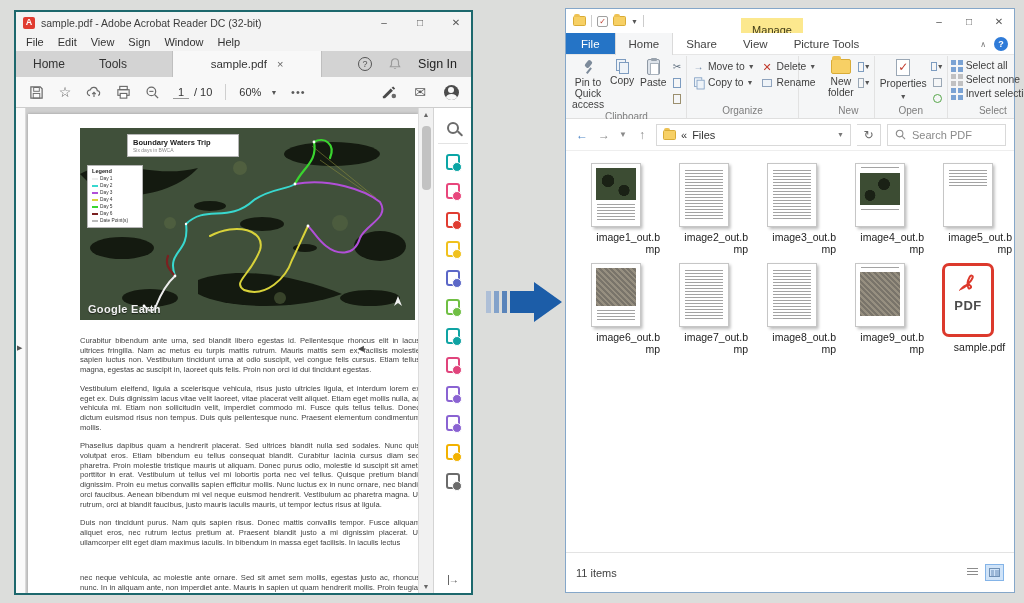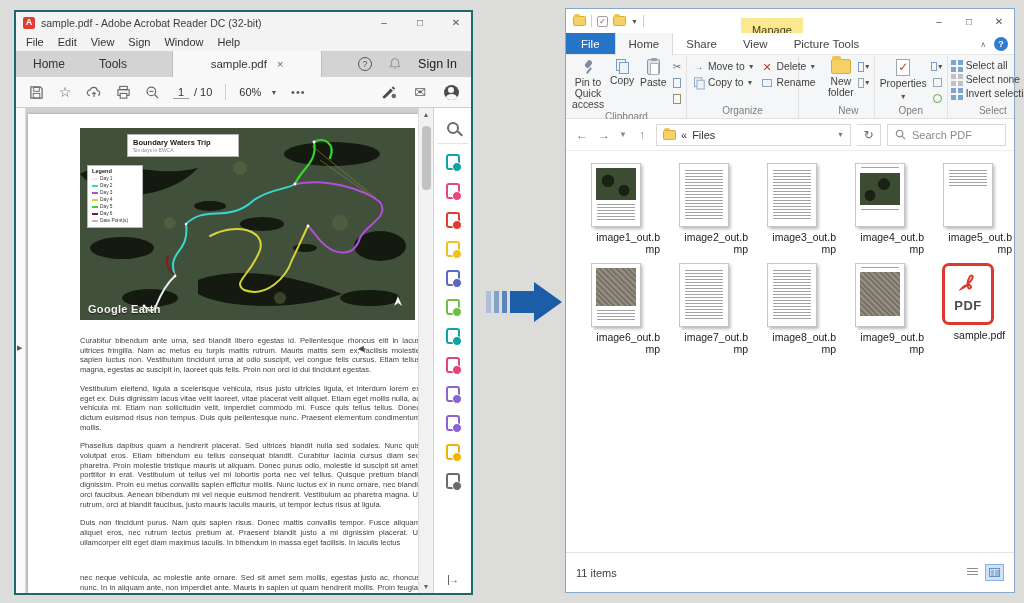--- a/index.html
+++ b/index.html
@@ -196,21 +196,21 @@
   .thumb[data-kind="urban-text"]::before { left:4px; right:4px; top:4px; height:38px;
     background:repeating-linear-gradient(45deg,#79746a 0 2px,#968f80 2px 4px),
                radial-gradient(circle at 40% 60%, #44523a 0 20%, transparent 21%), #8d887b; }
   .thumb[data-kind="urban-text"]::after { left:5px; right:5px; top:46px; bottom:5px;
     background:repeating-linear-gradient(#a3a3a3 0 1px,transparent 1px 3px); }
   .thumb[data-kind="urban-mid"]::before { left:4px; right:4px; top:8px; height:44px;
     background:repeating-linear-gradient(45deg,#79746a 0 2px,#968f80 2px 4px),
                radial-gradient(circle at 55% 55%, #44523a 0 18%, transparent 19%), #8d887b; }
   .thumb[data-kind="urban-mid"]::after { left:5px; right:5px; top:3px; height:2px;
     background:linear-gradient(#a3a3a3 0 1px,transparent 1px); }
-  .thumb[data-kind="pdf"] { width:52px; height:62px; border:3px solid #dc392c; border-radius:7px;
+  .thumb[data-kind="pdf"] { width:52px; height:74px; border:3px solid #dc392c; border-radius:7px;
     box-shadow:none; display:flex; flex-direction:column; align-items:center; justify-content:flex-start; }
   .thumb .swirl { display:none; }
   .thumb[data-kind="pdf"] .swirl { display:block; width:30px; height:28px; margin-top:4px; }
   .pdf-badge { display:none; }
   .thumb[data-kind="pdf"] .pdf-badge { display:block; font-size:13px; font-weight:bold; color:#4d4d4d; letter-spacing:.5px; }
 
   .ex-status { height:40px; border-top:1px solid #e3e3e3; background:#fff; display:flex;
     align-items:center; padding:0 10px; font-size:11px; color:#3f3f3f; flex:0 0 auto; }
   .view-toggles { margin-left:auto; display:flex; gap:3px; }
   .vt { width:19px; height:17px; display:flex; align-items:center; justify-content:center; border:1px solid transparent; }

